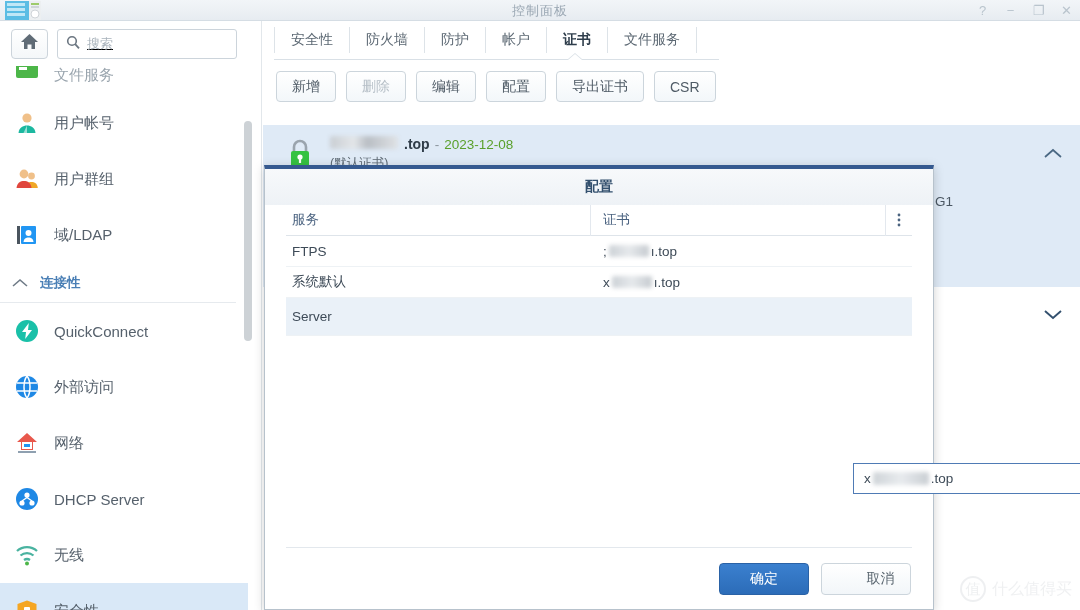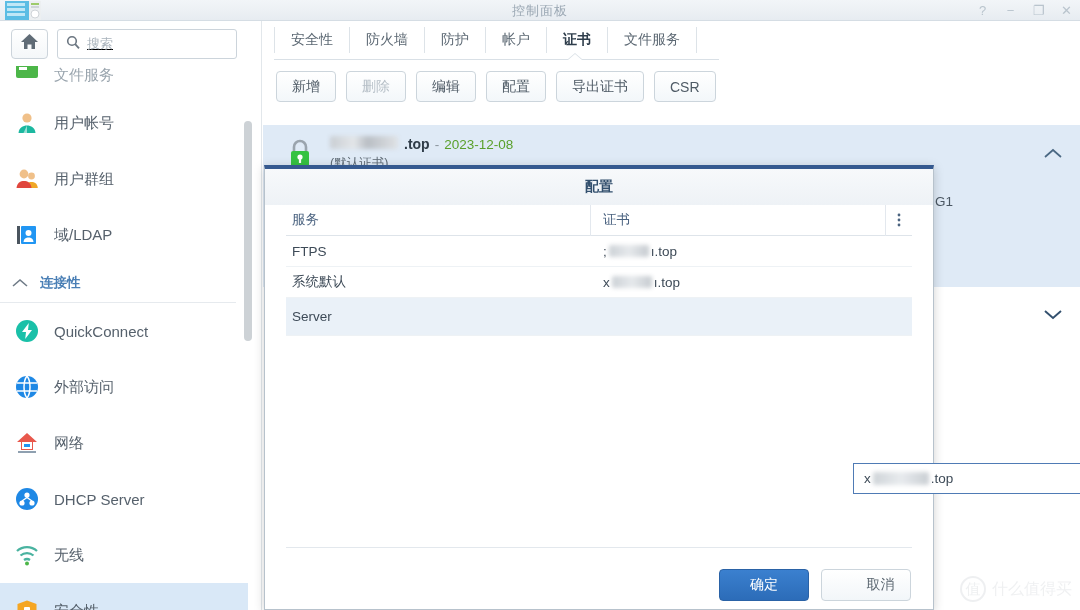--- a/index.html
+++ b/index.html
@@ -256,21 +256,21 @@
     background: #ffffff;
     display: flex; align-items: center;
     padding: 0 10px;
     font-size: 13.5px; color: #3d4a57;
   }
   .modal-foot-sep {
     position: absolute; left: 21px; bottom: 61px;
     width: 626px; height: 1px; background: #e3e8ed;
   }
   .modal-btns {
-    position: absolute; right: 22px; bottom: 8px;
+    position: absolute; right: 22px; bottom: 14px;
     display: flex; gap: 12px;
   }
   .btn-primary {
     width: 90px; height: 32px;
     background: linear-gradient(to bottom, #3b80cf 0%, #2c6cb8 100%);
     border: 1px solid #2a62a6; border-radius: 4px;
     color: #ffffff; font-size: 14px;
     display: flex; align-items: center; justify-content: center;
   }
   .btn-secondary {

